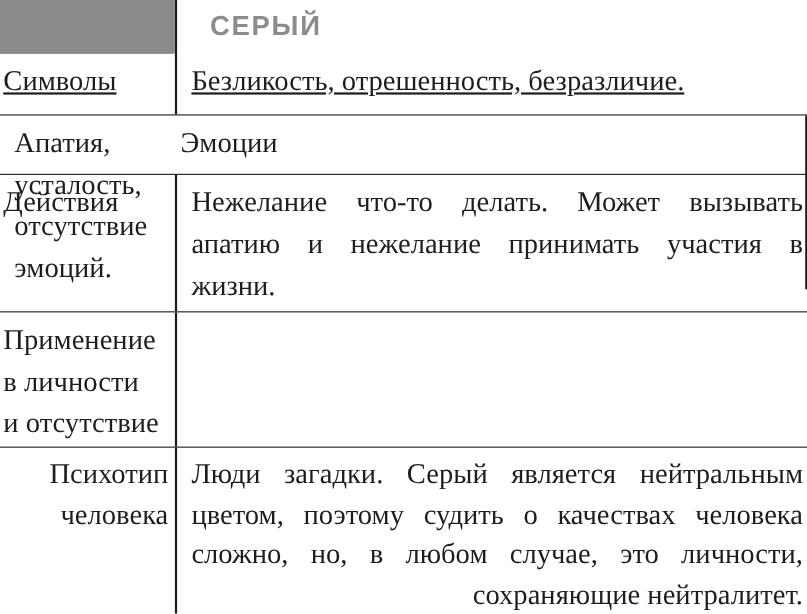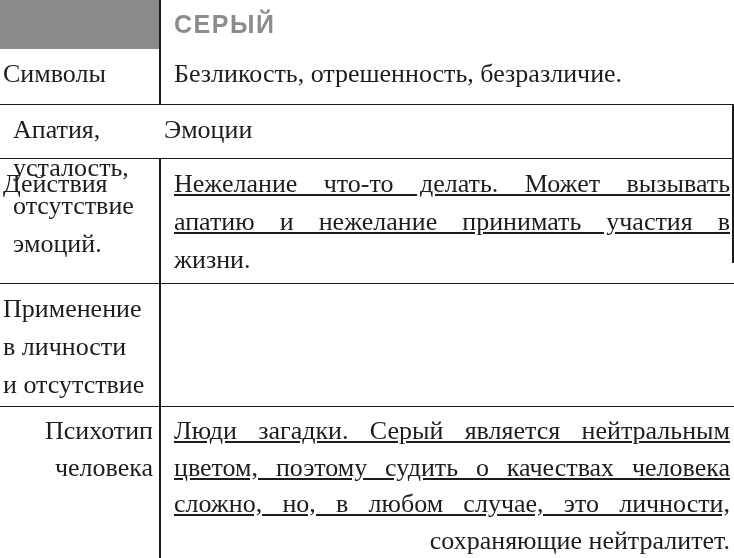--- a/index.html
+++ b/index.html
@@ -15,48 +15,48 @@
   .row {
     display: grid;
     grid-template-columns: 161px 1fr;
     box-sizing: border-box;
   }
   .row.bordered { border-bottom: 1.5px solid #1a1a1a; }
   .cell { box-sizing: border-box; }
   .cell.left { border-right: 2px solid #1a1a1a; }
 
   .row-header   { height: 49px; }
-  .row-symbols  { height: 56px; }
+  .row-symbols  { height: 56px; text-decoration: underline; }
   .row-emotions { height: 54px; }
   .row-actions  { height: 125px; }
   .row-application { height: 123px; }
   .row-psychotype  { height: 151px; }
 
   .swatch { width: 100%; height: 100%; background: #8a8a8a; }
   .htitle {
     display: flex;
     align-items: center;
-    padding-left: 13px;
+    padding-left: 30px;
     font-family: "Liberation Sans", "DejaVu Sans", sans-serif;
     font-weight: bold;
     font-size: 25px;
     letter-spacing: 1.5px;
     color: #8c8c8c;
   }
 
   .label {
     padding: 6px 6px 0 3px;
     font-size: 26px;
   }
   .content {
     padding: 6px 4px 0 13px;
     font-size: 26px;
   }
   .ln { line-height: 38px; white-space: normal; }
-  .ln.j { text-align: justify; text-align-last: justify; text-decoration: underline; }
+  .ln.j { text-align: justify; text-align-last: justify; }
   .row-psychotype .ln { line-height: 36.5px; text-align: right; }
 </style>
 </head>
 <body>
 
 <div class="page">
 
   <div class="row row-header">
     <div class="cell left">
       <div class="swatch" style="background: rgb(138, 138, 138);"></div>

